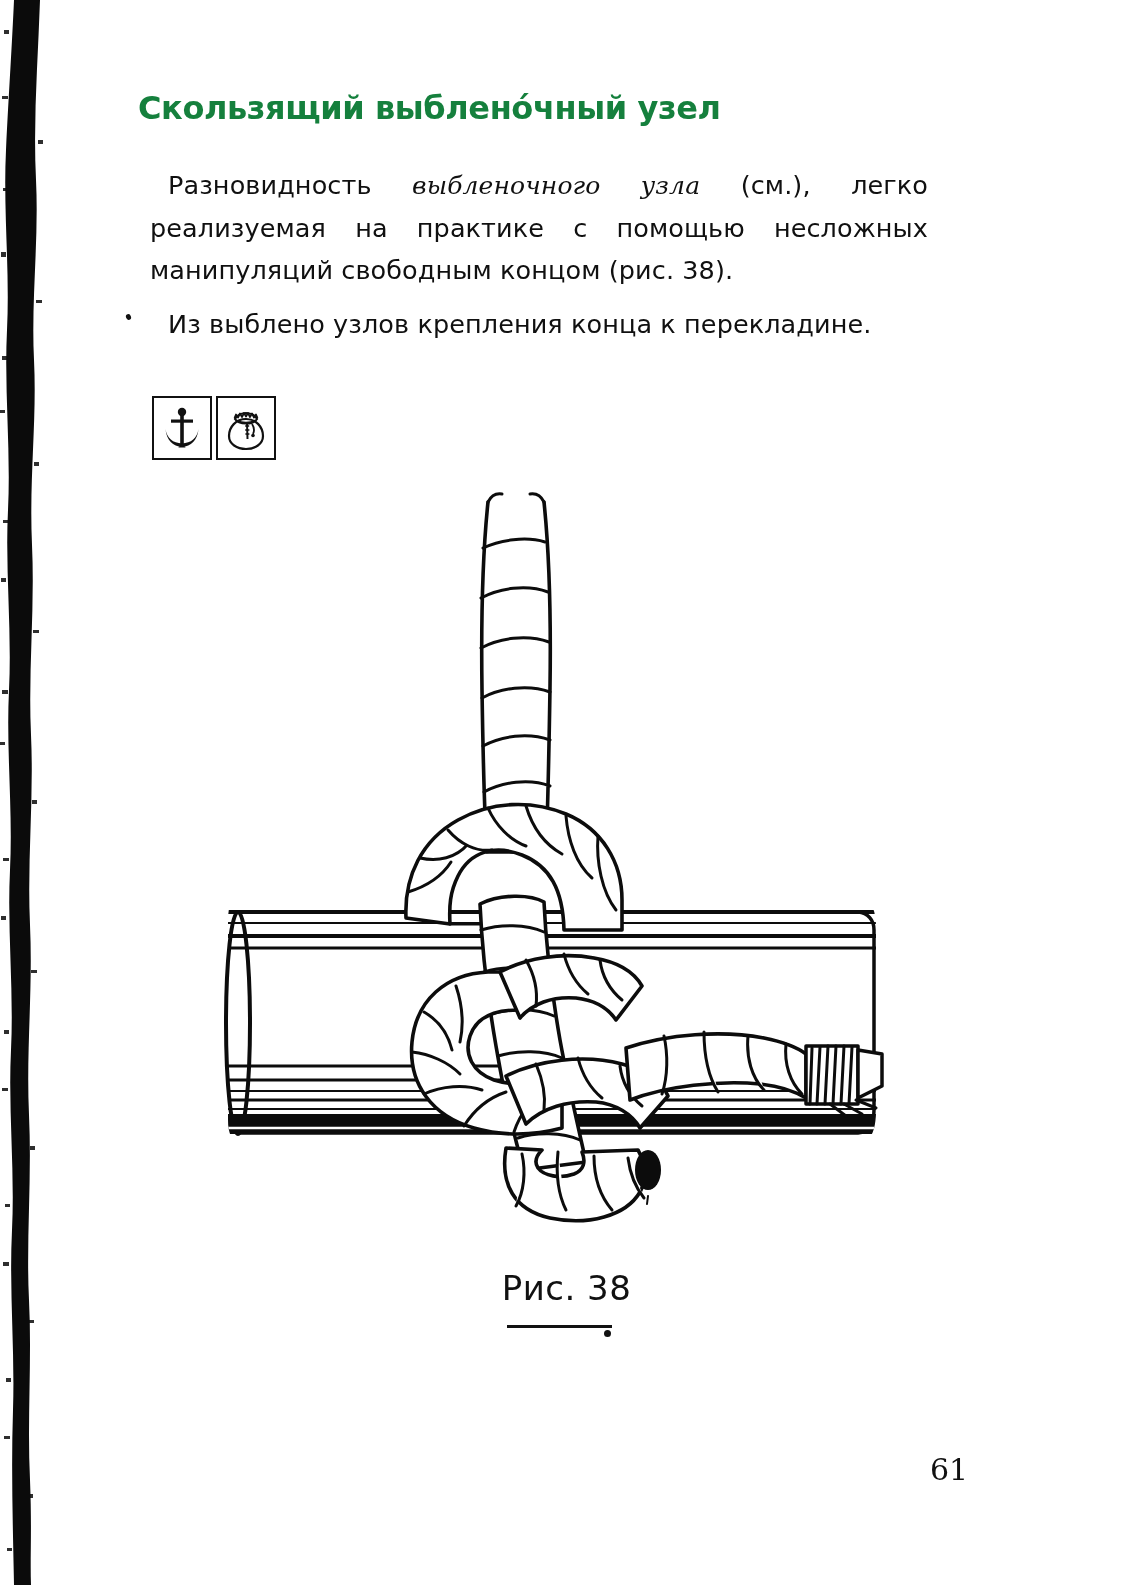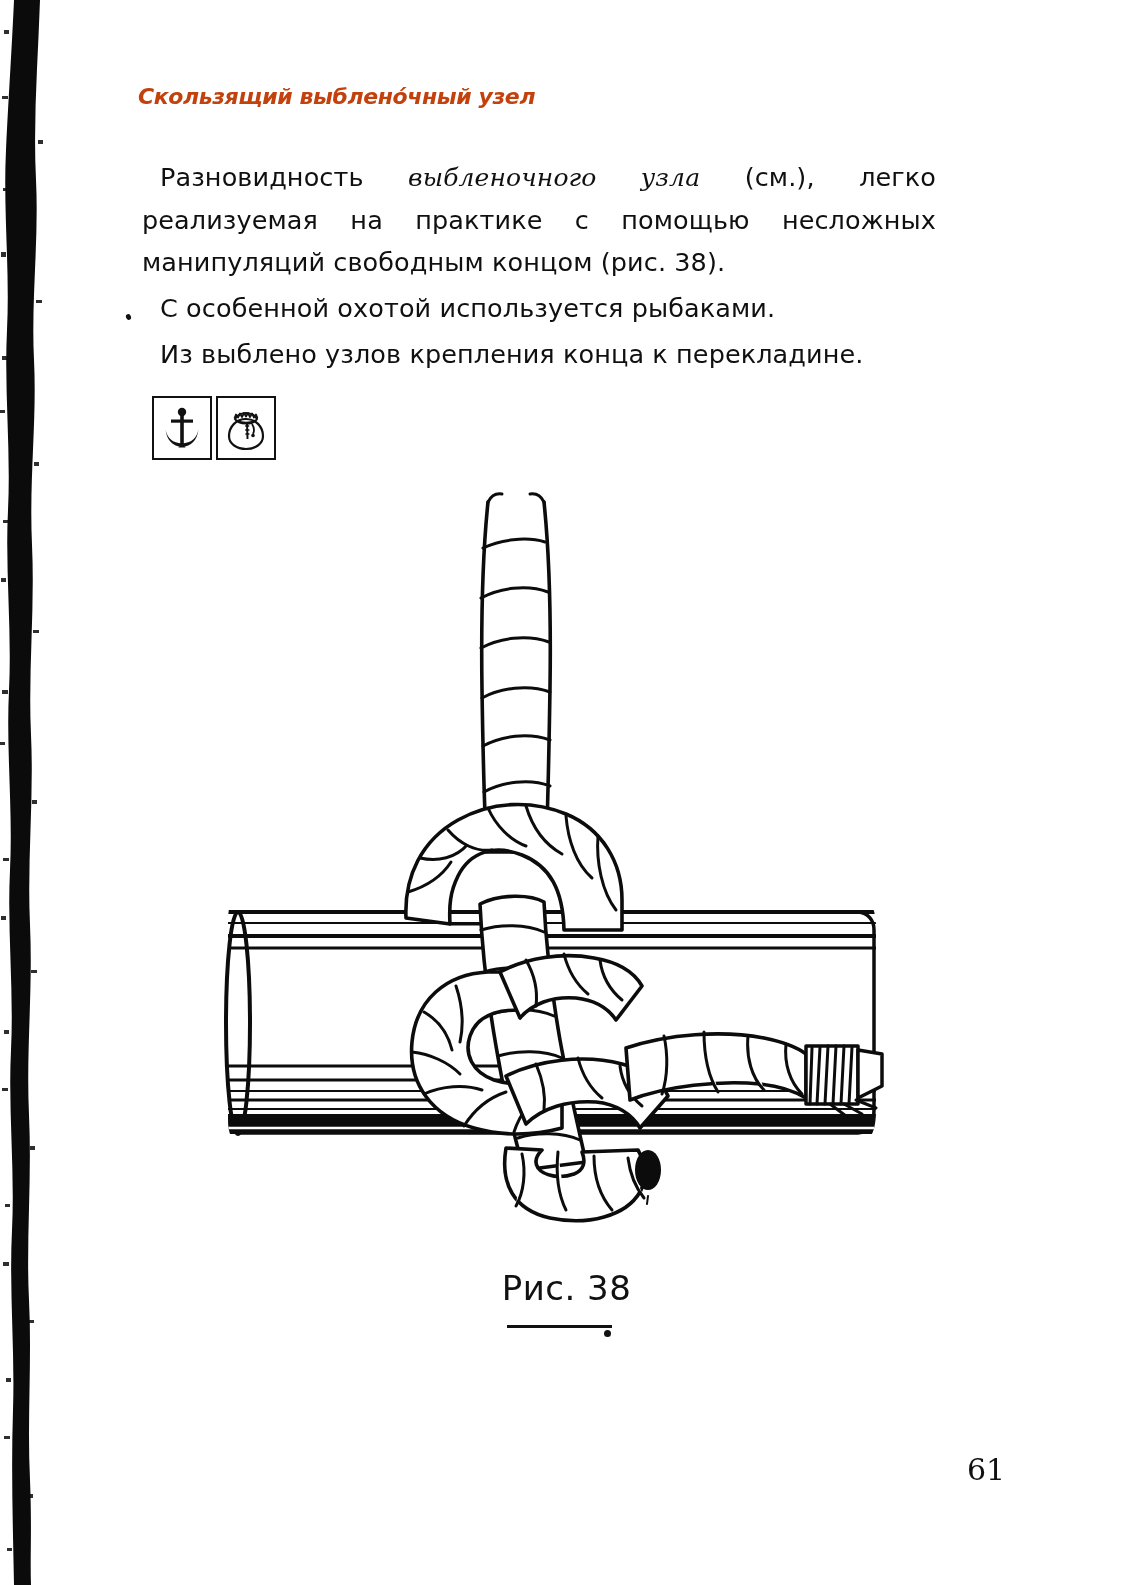--- a/index.html
+++ b/index.html
@@ -33,41 +33,40 @@
     pointer-events: none;
   }
 
   .page-title {
     position: absolute;
     left: 138px;
     top: 70px;
     width: 820px;
     font-family: "DejaVu Sans", sans-serif;
     font-weight: 700;
-    font-size: 22px;
+    font-size: 32px;
     letter-spacing: -0.4px;
     line-height: 1.1;
-    color: #c2410c;
+    color: #15803d;
     white-space: nowrap;
-    font-style: italic;
   }
 
   .body-block {
     position: absolute;
     left: 138px;
     top: 152px;
     width: 802px;
     font-family: "DejaVu Sans", sans-serif;
     font-size: 25.5px;
     line-height: 42px;
     color: #101010;
     letter-spacing: 0.1px;
   }
   .para {
-    margin: 4px;
+    margin: 12px;
     text-align: justify;
     text-justify: inter-word;
   }
   .para.indent { text-indent: 18px; }
   .para.last { text-align: left; }
   .para em {
     font-style: italic;
     font-family: "DejaVu Serif", serif;
     font-size: 25px;
   }
@@ -138,21 +137,20 @@
   }
 
   
   .page-number {
     position: absolute;
     left: 930px;
     top: 1452px;
     font-family: "DejaVu Serif", serif;
     font-size: 30px;
     color: #111;
-    margin-left: 37px;
   }
 </style>
 </head>
 <body>
 
 <div class="page">
 
   <div class="binding-edge">
     <svg width="62" height="1585" viewBox="0 0 62 1585">
       <path d="M14,0 L40,0
@@ -209,23 +207,20 @@
     </svg>
   </div>
 
   <h1 class="page-title">Скользящий выблено́чный узел</h1>
 
   <div class="body-block">
     <p class="para indent">
       <span>Разновидность </span><em>выбленочного узла</em><span> (см.), легко реализуемая на практике с помощью несложных манипуляций свободным концом (рис. 38).</span>
     </p>
     <p class="para indent last">
-      <span>С особенной охотой используется рыбаками.</span>
-    </p>
-    <p class="para indent last">
       <span>Из выблено узлов крепления конца к перекладине.</span>
     </p>
   </div>
 
   <div class="speck speck-margin"></div>
 
   <div class="icon-row">
 
     <div class="icon-box">
       <svg width="42" height="46" viewBox="0 0 42 46">

